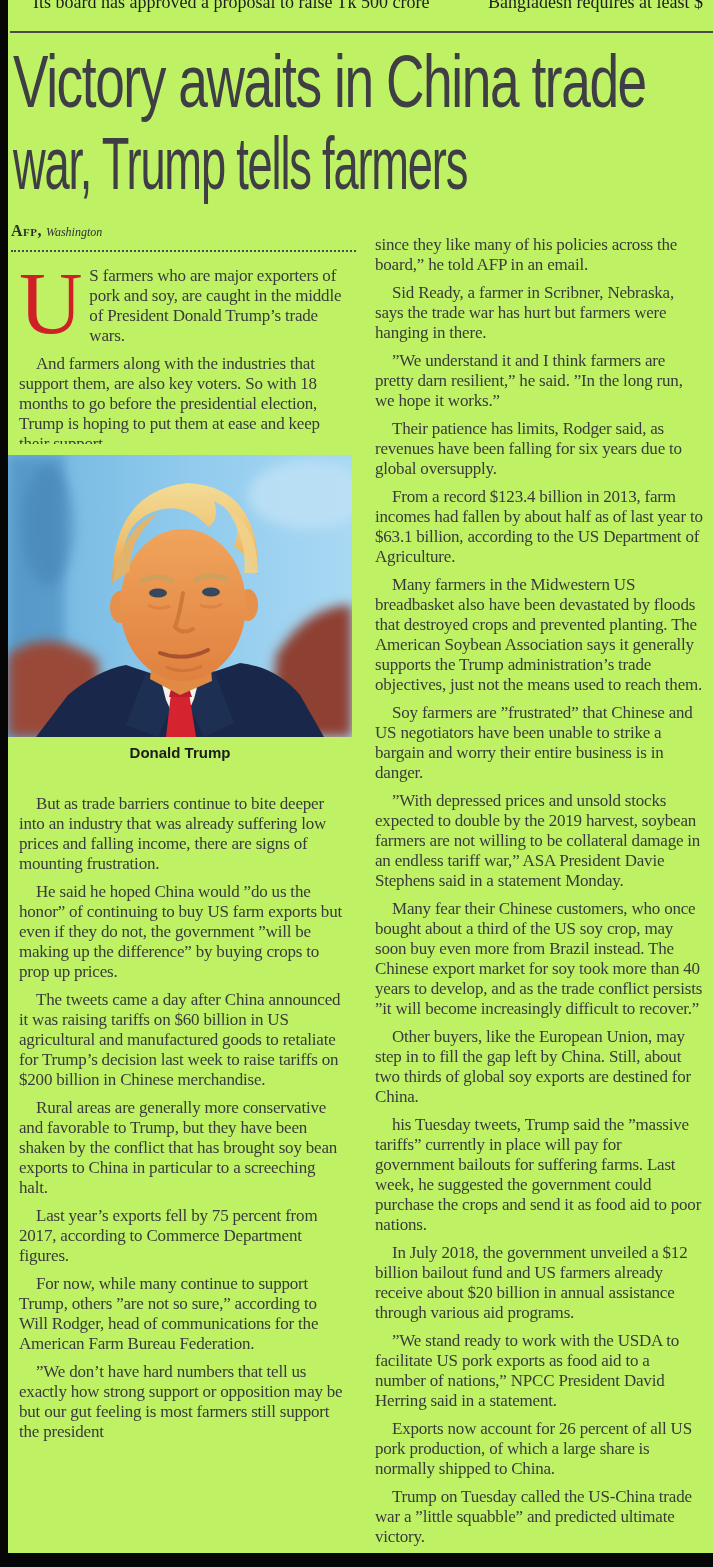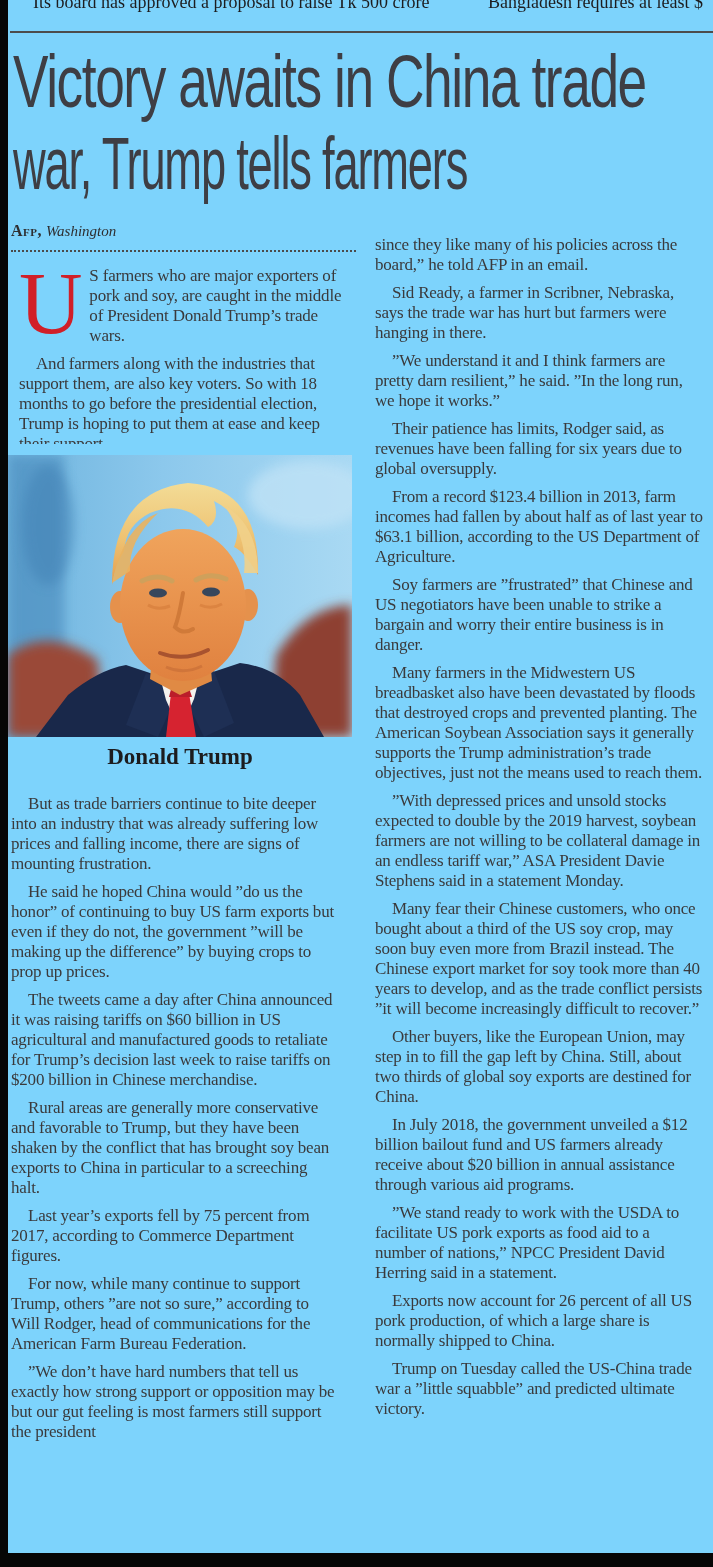--- a/index.html
+++ b/index.html
@@ -1,19 +1,19 @@
 <!DOCTYPE html>
 <html><head>
 <meta charset="utf-8">
 <style>
   html,body{margin:0;padding:0;background:#d9d9d9;}
   .page{
     position:relative;
     width:713px;height:1567px;
-    background:#7dd3fc;
+    background:#bef264;
     overflow:hidden;
     font-family:"Liberation Serif", serif;
     color:var(--c-body,#3a3a3c);
   }
   .edge-bar-left{position:absolute;left:0;top:0;width:8px;height:1567px;background:#060606;}
   .edge-bar-bottom{position:absolute;left:0;top:1553px;width:713px;height:14px;background:#060606;}
 
   .top-strip-text{
     position:absolute;top:-9px;
     font-size:18px;line-height:22px;color:#1d1d1f;white-space:nowrap;
@@ -24,45 +24,45 @@
 
   .headline{
     position:absolute;left:13px;top:40px;width:700px;
     font-family:"Liberation Sans", sans-serif;
     font-weight:400;color:var(--c-headline,#3e3e44);
   }
   .hl-line{display:inline-block;white-space:nowrap;font-size:75px;line-height:82px;letter-spacing:-2px;}
 
   .byline{position:absolute;left:11px;top:222px;font-size:16px;color:#2e2e30;}
   .byline .agency{font-variant:small-caps;font-weight:bold;letter-spacing:.5px;}
-  .byline .place{font-style:italic;font-size:15px;}
+  .byline .place{font-style:italic;font-size:12px;}
   .dotted-divider{position:absolute;left:11px;top:250px;width:345px;height:0;border-bottom:2px dotted #4a4a4a;}
 
   .body-text p{margin:8px;text-indent:17px;font-size:17px;line-height:20px;letter-spacing:-0.2px;}
   .body-text p.noindent{text-indent:0;}
 
   .lead-block{position:absolute;left:11px;top:258px;width:345px;height:186px;overflow:hidden;}
   .drop-cap{
     float:left;
     font-size:88px;line-height:0.72;
     margin:6px 7px 0 0;
     color:var(--c-accent,#d11f28);
     font-weight:400;
   }
 
   .photo-figure{position:absolute;left:8px;top:455px;width:344px;height:282px;margin:0;}
   .photo-figure svg{display:block;}
   .photo-caption{
     position:absolute;left:8px;top:744px;width:344px;
     text-align:center;
-    font-family:Liberation Serif, serif;
-    font-weight:700;font-size:23px;color:#1c1c1e;
+    font-family:Liberation Sans, sans-serif;
+    font-weight:700;font-size:15px;color:#1c1c1e;
   }
 
-  .col-left-bottom{position:absolute;left:3px;top:786px;width:345px;height:766px;overflow:hidden;}
+  .col-left-bottom{position:absolute;left:11px;top:786px;width:345px;height:766px;overflow:hidden;}
   .col-right{position:absolute;left:367px;top:227px;width:345px;height:1326px;overflow:hidden;}
 </style>
 </head>
 <body>
 
 <div class="page" style="--c-accent: #d11f28; --c-headline: #3e3e44; --c-body: #3a3a3c;">
 
   <div class="edge-bar-left"></div>
 
   <div class="top-strip-text left">Its board has approved a proposal to raise Tk 500 crore</div>
@@ -150,25 +150,26 @@
     <p>For now, while many continue to support Trump, others ”are not so sure,” according to Will Rodger, head of communications for the American Farm Bureau Federation.</p>
     <p>”We don’t have hard numbers that tell us exactly how strong support or opposition may be but our gut feeling is most farmers still support the president</p>
   </div>
 
   <div class="col-right body-text">
     <p class="noindent">since they like many of his policies across the board,” he told AFP in an email.</p>
     <p>Sid Ready, a farmer in Scribner, Nebraska, says the trade war has hurt but farmers were hanging in there.</p>
     <p>”We understand it and I think farmers are pretty darn resilient,” he said. ”In the long run, we hope it works.”</p>
     <p>Their patience has limits, Rodger said, as revenues have been falling for six years due to global oversupply.</p>
     <p>From a record $123.4 billion in 2013, farm incomes had fallen by about half as of last year to $63.1 billion, according to the US Department of Agriculture.</p>
+    <p>Many farmers in the Midwestern US breadbasket also have been devastated by floods that destroyed crops and prevented planting. The American Soybean Association says it generally supports the Trump administration’s trade objectives, just not the means used to reach them.</p>
     <p>Soy farmers are ”frustrated” that Chinese and US negotiators have been unable to strike a bargain and worry their entire business is in danger.</p>
-    <p>Many farmers in the Midwestern US breadbasket also have been devastated by floods that destroyed crops and prevented planting. The American Soybean Association says it generally supports the Trump administration’s trade objectives, just not the means used to reach them.</p>
     <p>”With depressed prices and unsold stocks expected to double by the 2019 harvest, soybean farmers are not willing to be collateral damage in an endless tariff war,” ASA President Davie Stephens said in a statement Monday.</p>
     <p>Many fear their Chinese customers, who once bought about a third of the US soy crop, may soon buy even more from Brazil instead. The Chinese export market for soy took more than 40 years to develop, and as the trade conflict persists ”it will become increasingly difficult to recover.”</p>
     <p>Other buyers, like the European Union, may step in to fill the gap left by China. Still, about two thirds of global soy exports are destined for China.</p>
+    <p>his Tuesday tweets, Trump said the ”massive tariffs” currently in place will pay for government bailouts for suffering farms. Last week, he suggested the government could purchase the crops and send it as food aid to poor nations.</p>
     <p>In July 2018, the government unveiled a $12 billion bailout fund and US farmers already receive about $20 billion in annual assistance through various aid programs.</p>
     <p>”We stand ready to work with the USDA to facilitate US pork exports as food aid to a number of nations,” NPCC President David Herring said in a statement.</p>
     <p>Exports now account for 26 percent of all US pork production, of which a large share is normally shipped to China.</p>
     <p>Trump on Tuesday called the US-China trade war a ”little squabble” and predicted ultimate victory.</p>
   </div>
 
   <div class="edge-bar-bottom"></div>
 </div>
 
 </body></html>

